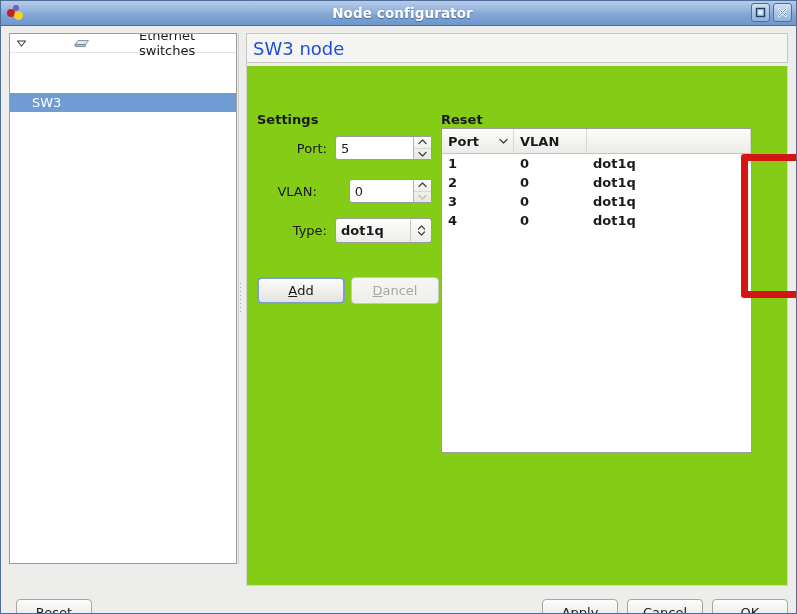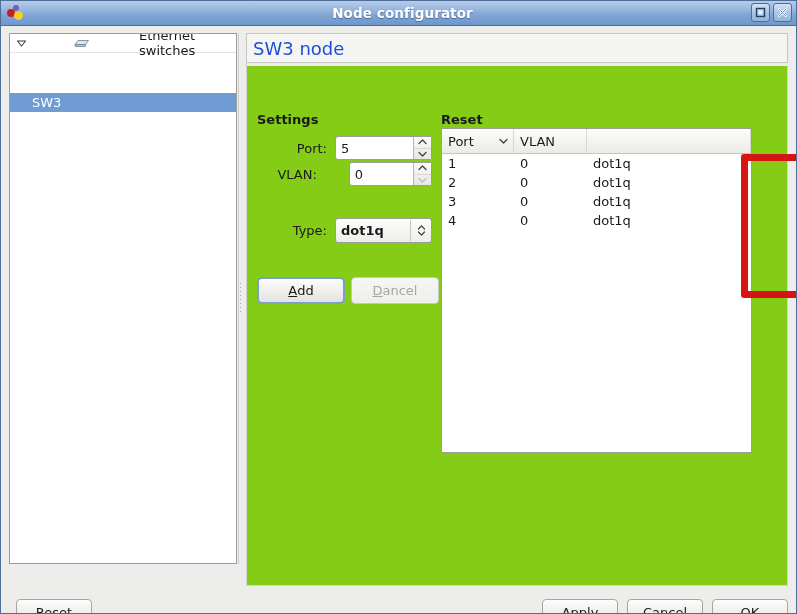--- a/index.html
+++ b/index.html
@@ -309,20 +309,21 @@
   #ports-table {
     position: absolute;
     left: 194px;
     top: 62px;
     width: 311px;
     height: 325px;
     box-sizing: border-box;
     background: #ffffff;
     border: 1px solid #9c9c99;
     overflow: hidden;
+    font-weight: bold;
   }
   #table-head {
     display: flex;
     height: 25px;
     box-sizing: border-box;
     background: linear-gradient(to bottom, #fcfcfb 0%, #ebebe8 100%);
     border-bottom: 1px solid #c4c4c0;
     font-size: 13px;
   }
   #table-head .th {
@@ -457,21 +458,21 @@
               </span>
               <span class="ar down">
                 <svg width="9" height="6" viewBox="0 0 9 6">
                     <path d="M1 1.5 L4.5 5 L8 1.5" fill="none" stroke="#3f3f3d" stroke-width="1.2" stroke-linecap="round" stroke-linejoin="round"></path>
                   </svg>
               </span>
             </span>
           </div>
         </div>
 
-        <div class="form-row" style="top:96px;gap:24px;">
+        <div class="form-row" style="top:113px;gap:24px;">
           <span class="lab">VLAN:</span>
           <div class="spin">
             <span class="val">0</span>
             <span class="arrows">
               <span class="ar up">
                 <svg width="9" height="6" viewBox="0 0 9 6">
                     <path d="M1 4.5 L4.5 1 L8 4.5" fill="none" stroke="#3f3f3d" stroke-width="1.2" stroke-linecap="round" stroke-linejoin="round"></path>
                   </svg>
               </span>
               <span class="ar down">

